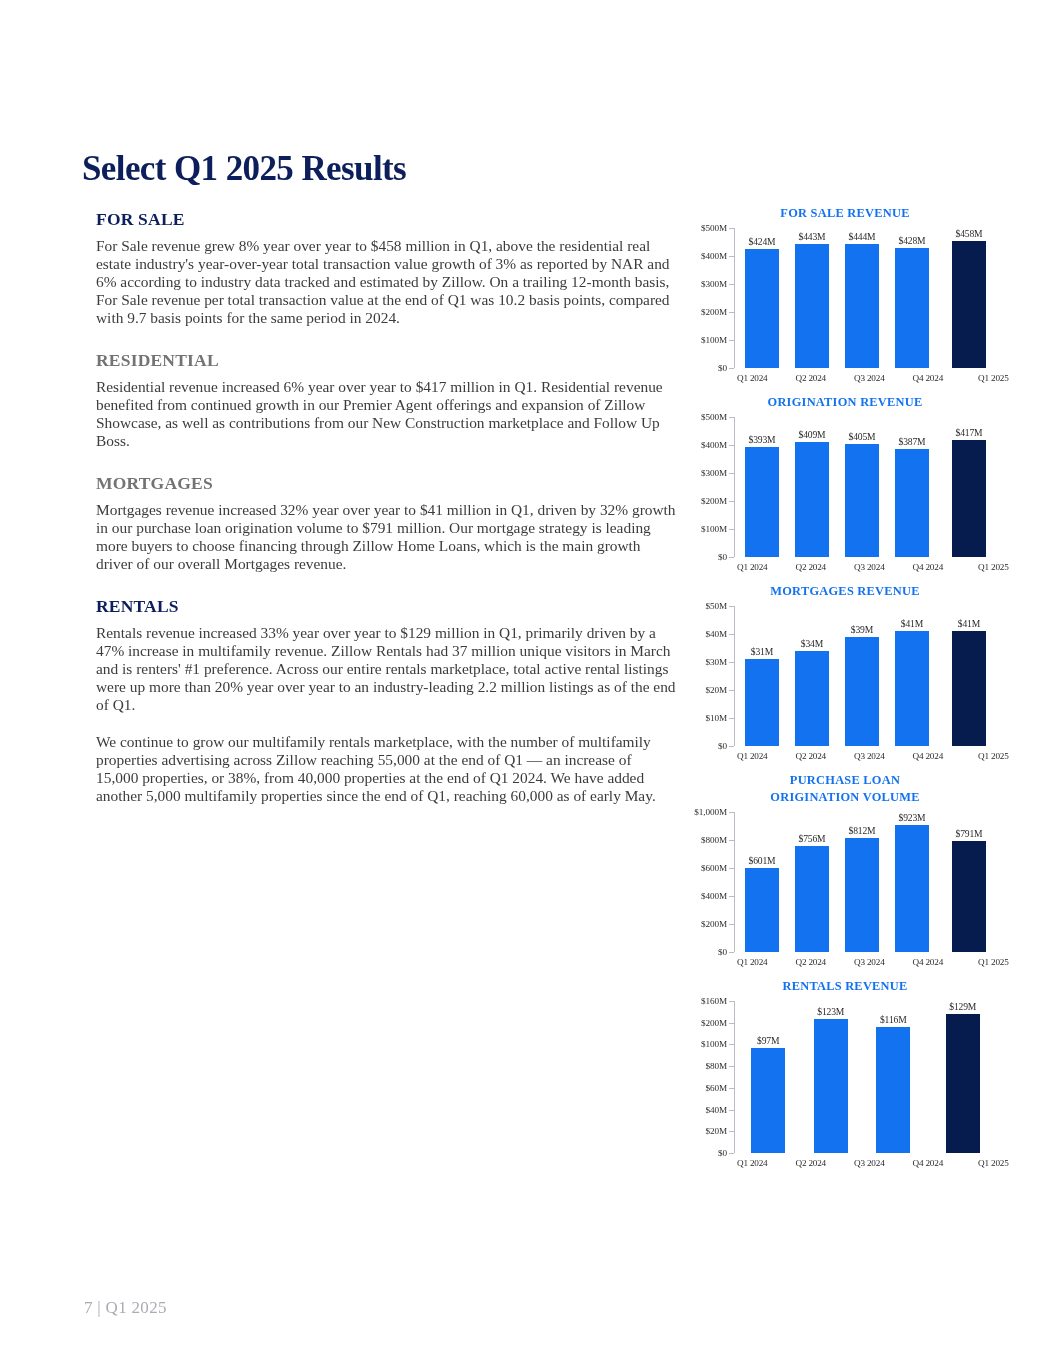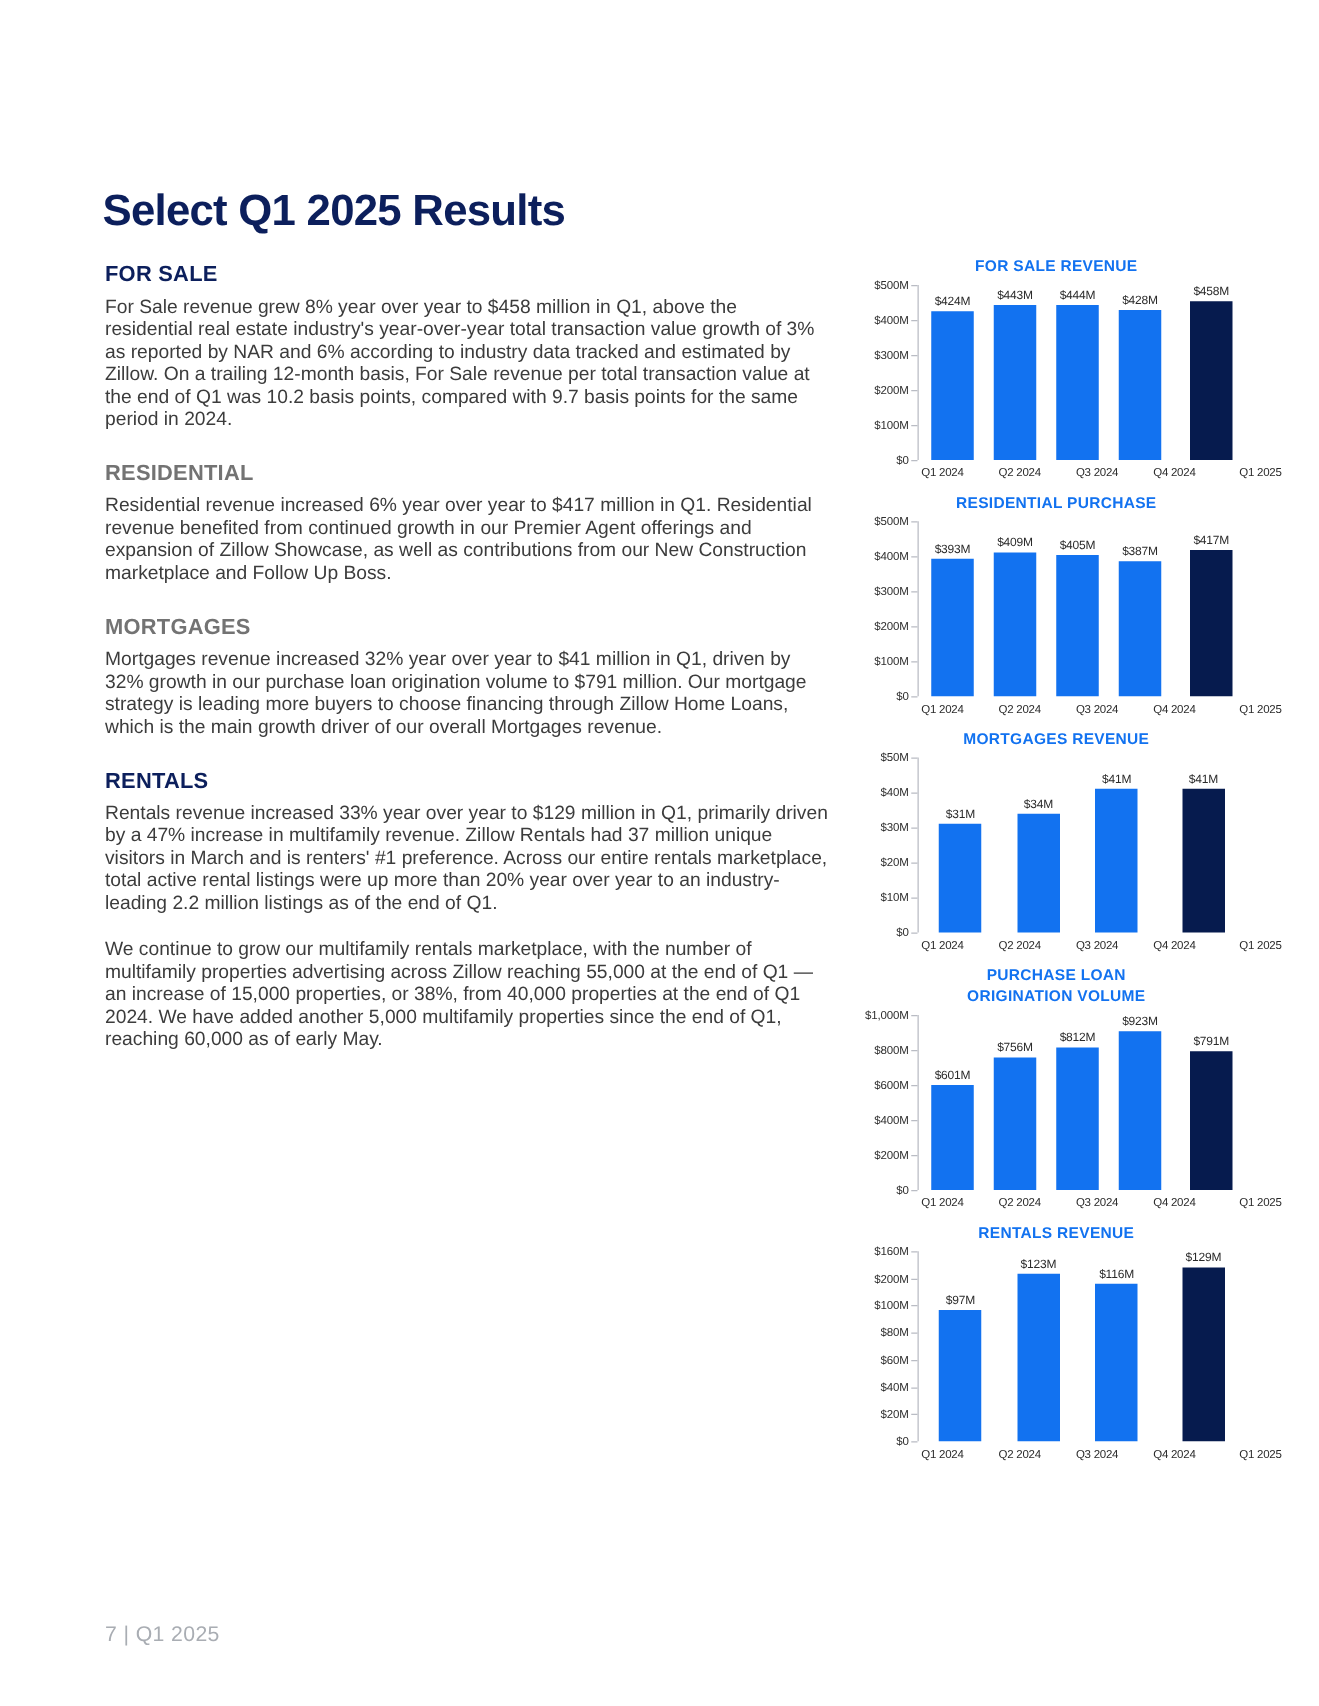--- a/index.html
+++ b/index.html
@@ -4,32 +4,32 @@
 <style>
   html,body{margin:0;padding:0;}
   body{
     width:1055px;height:1365px;
     background:#ffffff;
     font-family:"Liberation Sans", sans-serif;
     color:#3a3a3a;
     overflow:hidden;
     position:relative;
   }
-  .page{position:relative;width:1055px;height:1365px;}
+  .page{position:relative;width:1055px;height:1365px;font-family:Liberation Serif, serif;}
 
   
   .page-title{
     position:absolute;left:82px;top:126px;
     font-size:35px;font-weight:bold;letter-spacing:-0.6px;
     color:#0c1f5c;
   }
 
   
   .left-col{
-    position:absolute;left:84px;top:209px;width:580px;
+    position:absolute;left:96px;top:209px;width:580px;
   }
   .section{margin-bottom:23px;}
   .sec-head{
     font-size:17.5px;font-weight:bold;letter-spacing:0.2px;
     margin:0 0 7px 0;
   }
   .sec-head.navy{color:#0c1f5c;}
   .sec-head.blue{color:#737373;}
   .sec-body{
     font-size:15.4px;line-height:18px;color:#3c3c3c;
@@ -173,21 +173,21 @@
         <div class="xlabels">
           <div class="xlab">Q1 2024</div>
           <div class="xlab">Q2 2024</div>
           <div class="xlab">Q3 2024</div>
           <div class="xlab">Q4 2024</div>
           <div class="xlab gapped">Q1 2025</div>
         </div>
       </div>
       <div class="chart">
         <div class="chart-title">
-          <div>RESIDENTIAL PURCHASE</div>
+          <div>ORIGINATION REVENUE</div>
         </div>
         <div class="plot">
           <div class="axis-line"></div>
           <div class="ytick" style="top: 100%;">$0</div>
           <div class="ytick" style="top: 80%;">$100M</div>
           <div class="ytick" style="top: 60%;">$200M</div>
           <div class="ytick" style="top: 40%;">$300M</div>
           <div class="ytick" style="top: 20%;">$400M</div>
           <div class="ytick" style="top: 0%;">$500M</div>
           <div class="bars">
@@ -234,20 +234,24 @@
           <div class="ytick" style="top: 20%;">$40M</div>
           <div class="ytick" style="top: 0%;">$50M</div>
           <div class="bars">
             <div class="bar-slot">
               <div class="bar-label">$31M</div>
               <div class="bar" style="height: 62%;"></div>
             </div>
             <div class="bar-slot">
               <div class="bar-label">$34M</div>
               <div class="bar" style="height: 68%;"></div>
+            </div>
+            <div class="bar-slot">
+              <div class="bar-label">$39M</div>
+              <div class="bar" style="height: 78%;"></div>
             </div>
             <div class="bar-slot">
               <div class="bar-label">$41M</div>
               <div class="bar" style="height: 82%;"></div>
             </div>
             <div class="bar-slot gapped">
               <div class="bar-label">$41M</div>
               <div class="bar dark" style="height: 82%;"></div>
             </div>
           </div>

